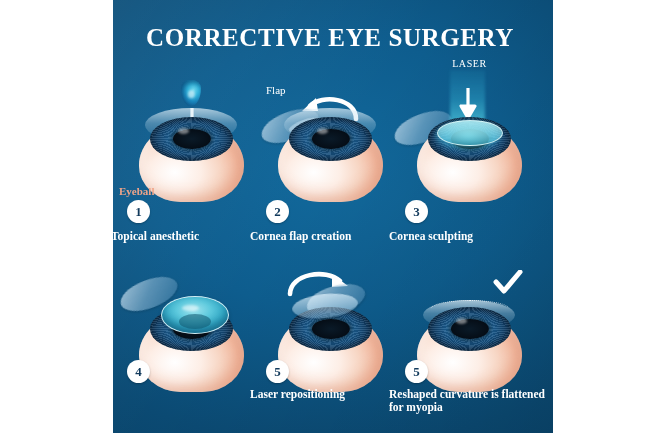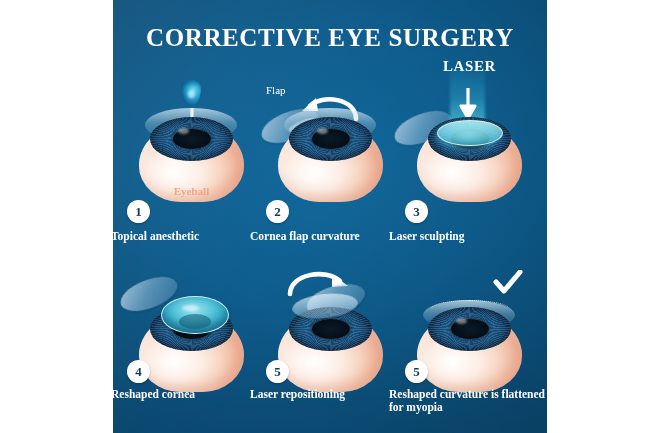--- a/index.html
+++ b/index.html
@@ -16,20 +16,21 @@
 
   #infographic {
     position: absolute;
     left: 113px;
     top: 0px;
     width: 434px;
     height: 433px;
     overflow: hidden;
     background:
       radial-gradient(ellipse 120% 90% at 50% 40%, #12699c 0%, #0e5d8e 35%, #0b4a73 70%, #083f63 100%);
+    padding-left: 6px;
   }
 
   
   #infographic::after {
     content: "";
     position: absolute;
     inset: 0;
     background: linear-gradient(125deg, rgba(255,255,255,0.05) 0%, rgba(255,255,255,0.0) 45%, rgba(0,0,0,0.10) 100%);
     pointer-events: none;
   }
@@ -240,22 +241,22 @@
     background: linear-gradient(to bottom, rgba(185,245,250,0.85), rgba(70,200,228,0.45));
     border: 1.2px solid rgba(225,250,252,0.85);
   }
   .laser-label {
     position: absolute;
     left: 0;
     top: -14px;
     width: 145px;
     text-align: center;
     color: #ffffff;
-    font-size: 15px;
-    font-weight: bold;
+    font-size: 10px;
+    font-weight: normal;
     letter-spacing: 0.6px;
   }
 
   
   .droplet {
     position: absolute;
     left: 62px;
     top: 8px;
     width: 20px;
     height: 26px;
@@ -287,21 +288,21 @@
     font-size: 11px;
     font-weight: normal;
     left: 8px;
     top: 12px;
   }
   .eyeball-label {
     position: absolute;
     left: 0;
     top: 113px;
     width: 145px;
-    text-align: center;
+    text-align: left;
     color: #f0a489;
     font-size: 11px;
     font-weight: bold;
   }
 
   
   .badge {
     position: absolute;
     left: 8px;
     top: 128px;
@@ -394,21 +395,21 @@
         <div class="flap hinge"></div>
 
         <div class="eyeball"></div>
         <div class="cornea-cap"></div>
         <div class="iris-wrap">
           <div class="iris"></div>
           <div class="pupil-hl"></div>
         </div>
       </div>
       <div class="badge">2</div>
-      <div class="caption">Cornea flap curvature</div>
+      <div class="caption">Cornea flap creation</div>
     </div>
 
     <div class="step r1 c3">
       <div class="stage">
 
         <div class="laser-label">LASER</div>
 
         <div class="flap lifted" style="left:-4px; top:42px;"></div>
 
         <div class="laser-beam"></div>
@@ -418,38 +419,37 @@
         </svg>
 
         <div class="eyeball"></div>
         <div class="iris-wrap">
           <div class="iris"></div>
         </div>
         <div class="laser-glow"></div>
         <div class="laser-cap"></div>
       </div>
       <div class="badge">3</div>
-      <div class="caption">Laser sculpting</div>
+      <div class="caption">Cornea sculpting</div>
     </div>
 
     <div class="step r2 c1">
       <div class="stage">
 
         <div class="flap lifted" style="left:0px; top:18px;"></div>
 
         <div class="eyeball"></div>
         <div class="iris-wrap">
           <div class="iris"></div>
         </div>
         <div class="cornea-bowl">
           <div class="bowl-sparkle"></div>
         </div>
       </div>
       <div class="badge">4</div>
-      <div class="caption">Reshaped cornea</div>
     </div>
 
     <div class="step r2 c2">
       <div class="stage">
 
         <svg class="arrow-svg" style="left:28px; top:6px;" width="68" height="30" viewBox="0 0 68 30">
           <path d="M4 26 C4 6, 40 0, 54 13" stroke="#ffffff" stroke-width="4.6" fill="none" stroke-linecap="round"></path>
           <path d="M62 18 L46 6 L46 19 Z" fill="#ffffff"></path>
         </svg>
 

